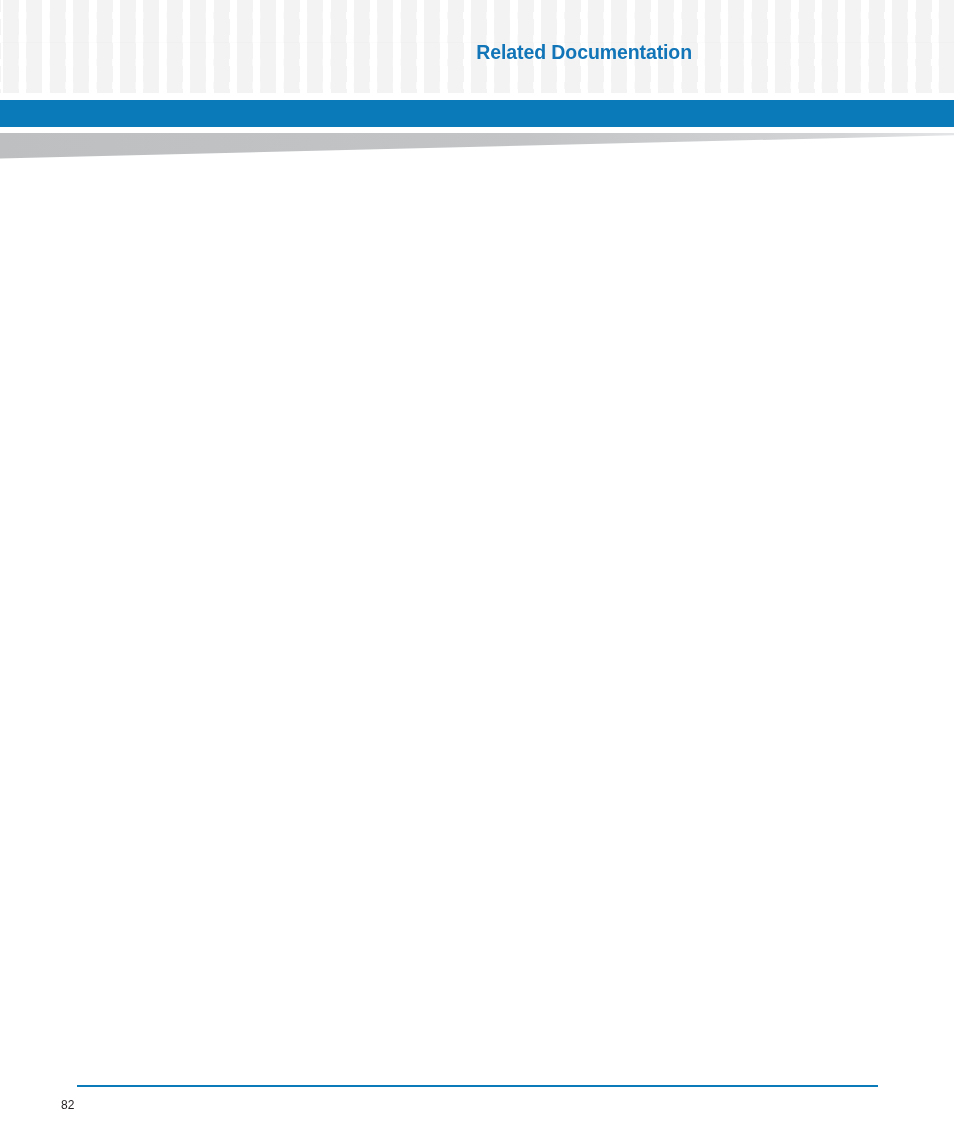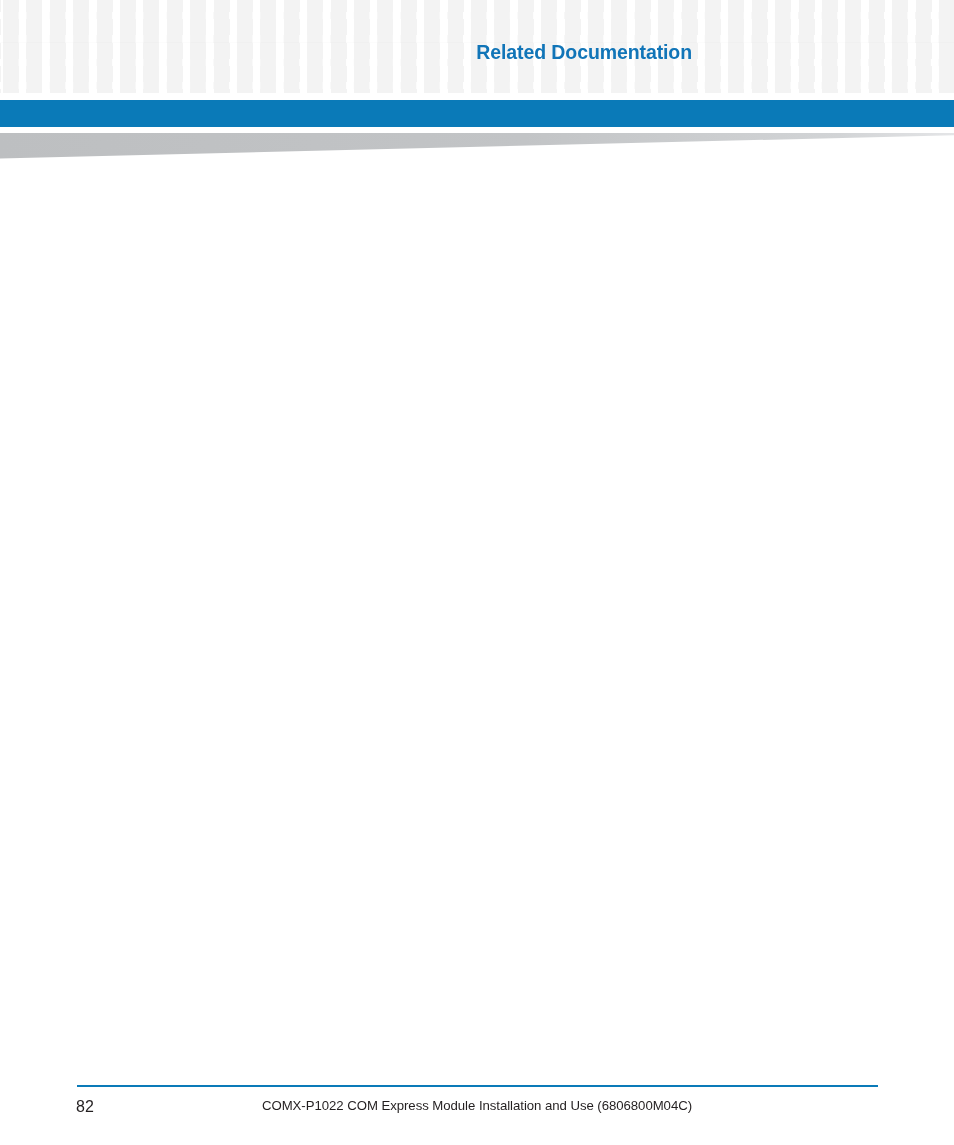--- a/index.html
+++ b/index.html
@@ -117,23 +117,23 @@
   .footer-rule {
     position: absolute;
     left: 77px;
     top: 1085px;
     width: 801px;
     height: 1.6px;
     background: #0a7ab8;
   }
   .footer-page-number {
     position: absolute;
-    left: 76px;
+    left: 61px;
     top: 1098px;
-    font-size: 16px;
+    font-size: 12px;
     color: #231f20;
     letter-spacing: 0.1px;
   }
   .footer-doc-title {
     position: absolute;
     right: 77px;
     top: 1098px;
     font-size: 13.2px;
     color: #231f20;
     white-space: nowrap;
@@ -164,15 +164,14 @@
       <path d="M 0 0 L 954 0 L 954 2.2 L 0 25.5 Z" fill="url(#wedgeFade)"></path>
     </svg>
   </div>
 
   <div class="content"></div>
 
   <div class="footer-rule"></div>
 
   <div class="footer-page-number">82</div>
 
-  <div class="footer-doc-title">COMX-P1022 COM Express Module Installation and Use (6806800M04C)</div>
 
 </div>
 
 </body></html>

